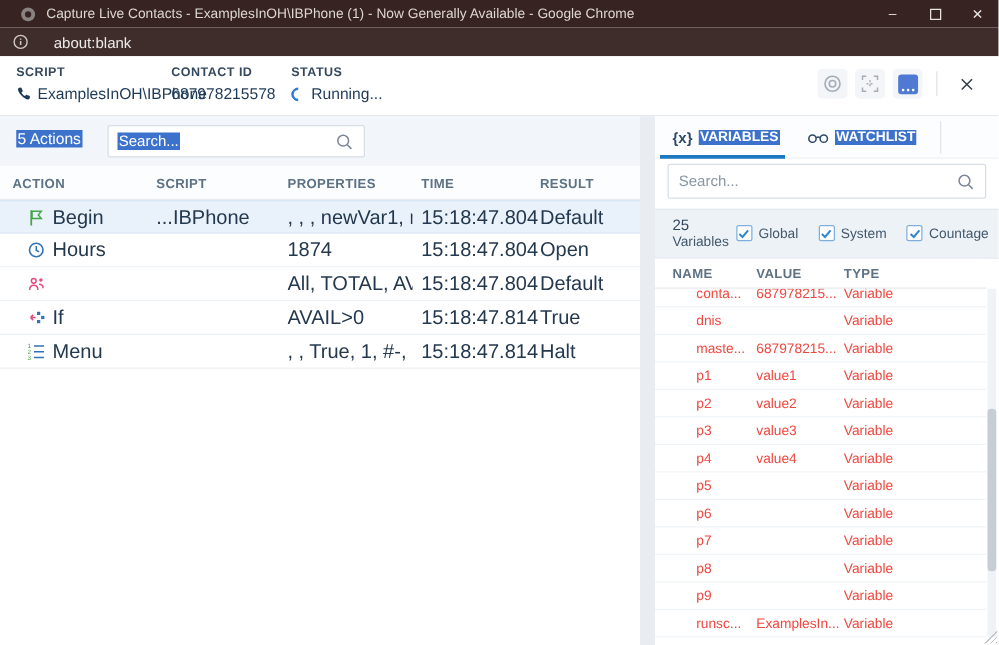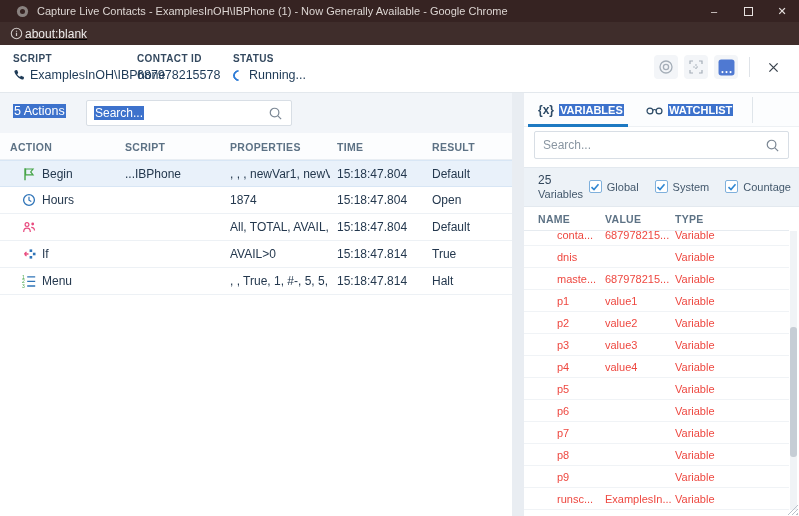--- a/index.html
+++ b/index.html
@@ -9,21 +9,21 @@
 
   
   .titlebar { position:absolute; left:0; top:0; width:799px; height:22px; background:#362322;
               display:flex; align-items:center; padding-left:16px; }
   .titlebar .title { margin-left:8px; font-size:11px; color:#ddd6d3; white-space:nowrap; flex:1;
                      overflow:hidden; }
   .win-controls { display:flex; height:22px; }
   .win-btn { width:34px; height:22px; display:flex; align-items:center; justify-content:center;
              color:#e8e2e0; font-size:11px; cursor:default; }
   .urlbar { position:absolute; left:0; top:22px; width:799px; height:23px; background:#3f2d2b;
-            display:flex; align-items:center; padding-left:10px; gap:2px;text-decoration:underline; }
+            display:flex; align-items:center; padding-left:10px; gap:20px; }
   .urlbar .url { font-size:12px; color:#edebea; }
 
   
   .app-header { position:absolute; left:0; top:45px; width:799px; height:48px; background:#fff;
                 border-bottom:1px solid #e3e8ed; }
   .hgroup { position:absolute; top:8px; }
   .hgroup .hlabel { font-size:10px; font-weight:bold; letter-spacing:.4px; color:#34495f; }
   .hgroup .hvalue { margin-top:4px; font-size:12.5px; color:#1e3a56; display:flex; align-items:center; gap:5px; }
   .hg-script { left:13px; } .hg-contact { left:137px; } .hg-status { left:233px; }
   .spinner { width:11px; height:11px; border-radius:50%; border:2.5px solid #2e7cd6;
@@ -45,21 +45,21 @@
   .left-search { left:86px; top:7px; width:206px; height:26px; }
   .searchbox .ph { position:absolute; left:7px; top:5px; font-size:12px; }
   .searchbox .mag { position:absolute; right:8px; top:5px; }
   .atable-header { position:absolute; left:0; top:40px; width:100%; height:27px; background:#fcfdfe;
                    border-bottom:1px solid #e9eef3; }
   .col { position:absolute; top:8px; font-size:10.5px; font-weight:bold; color:#5d7285; letter-spacing:.3px; }
   .c-action { left:10px; } .c-script { left:125px; } .c-props { left:230px; } .c-time { left:337px; } .c-result { left:432px; }
   .action-rows { position:absolute; left:0; top:67px; width:100%; }
   .action-row { position:relative; height:27px; border-bottom:1px solid #edf1f5; background:#fff; cursor:pointer; }
   .action-row.selected { background:#e9f1fa; border-top:1px solid #d8e6f5; border-bottom:1px solid #d8e6f5; }
-  .action-row .cell { position:absolute; top:0; line-height:27px; font-size:12px; color:#24384e; white-space:nowrap; }
+  .action-row .cell { position:absolute; top:0; line-height:27px; font-size:16px; color:#24384e; white-space:nowrap; }
   .cell-icon { position:absolute; left:22px; top:6px; width:14px; height:14px; }
   .cell-action { left:42px; } .cell-script { left:125px; } .cell-props { left:230px; width:100px; overflow:hidden; }
   .cell-time { left:337px; } .cell-result { left:432px; }
 
   
   .panel-gap { position:absolute; left:512px; top:93px; width:12px; bottom:0; background:#e9edf2; }
 
   
   .right-panel { position:absolute; left:524px; top:93px; width:275px; bottom:0; background:#fff; }
   .tabs-row { position:absolute; left:0; top:0; width:100%; height:34px; background:#fcfdfe;

